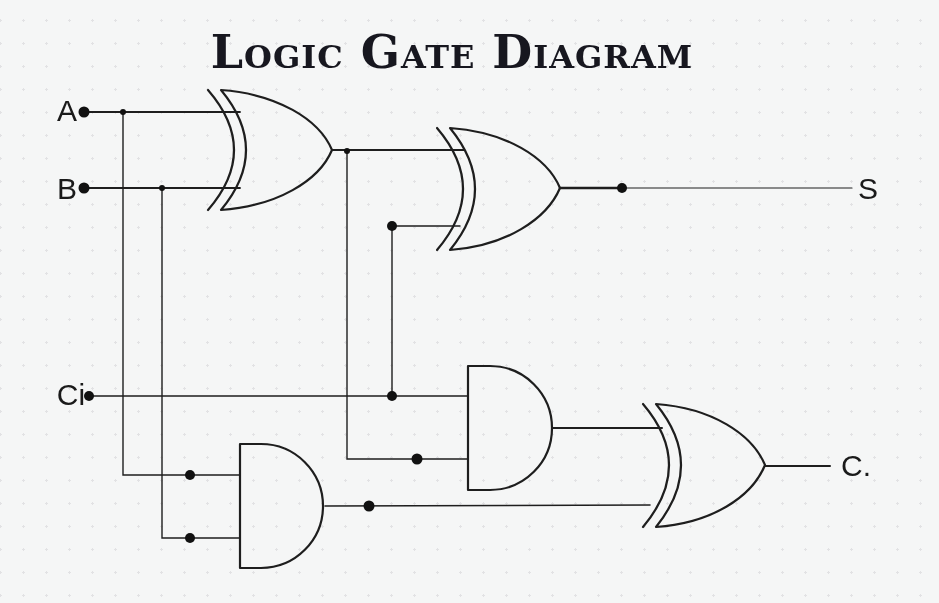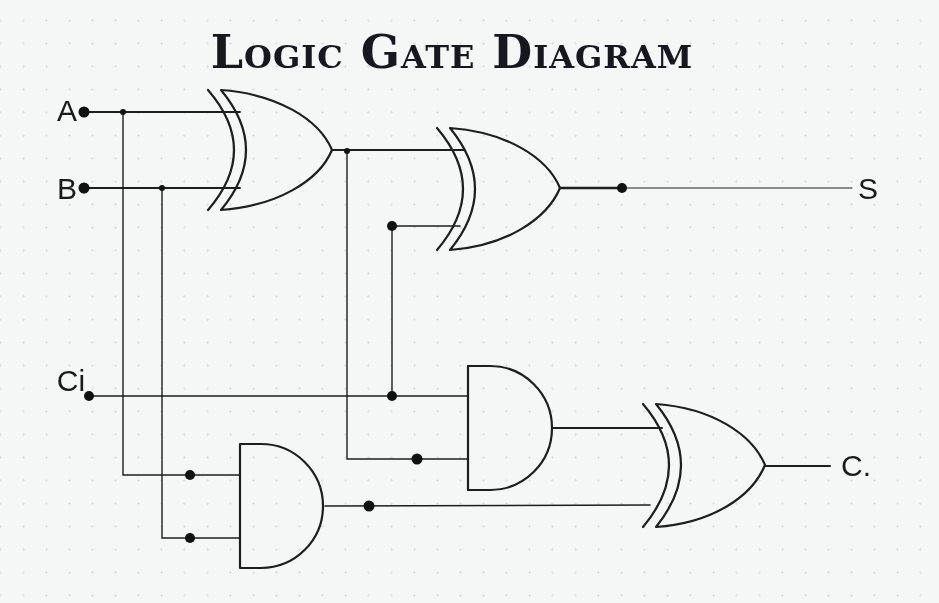--- a/index.html
+++ b/index.html
@@ -110,17 +110,17 @@
       <circle class="dot" cx="417" cy="459" r="5.5"></circle>
       <circle class="dot" cx="190" cy="475" r="5"></circle>
       <circle class="dot" cx="190" cy="538" r="5"></circle>
       <circle class="dot" cx="369" cy="506" r="5.5"></circle>
       <circle class="dot" cx="622" cy="188" r="5"></circle>
     </g>
   </svg>
 
   <span class="lbl" style="left:67px;  top:111px;">A</span>
   <span class="lbl" style="left:67px;  top:189px;">B</span>
-  <span class="lbl" style="left:71px;  top:381px;">Ci</span>
+  <span class="lbl" style="left:71px;  top:395px;">Ci</span>
   <span class="lbl" style="left:868px; top:189px;">S</span>
   <span class="lbl" style="left:856px; top:466px;">C.</span>
 
 </div>
 
 </body></html>

